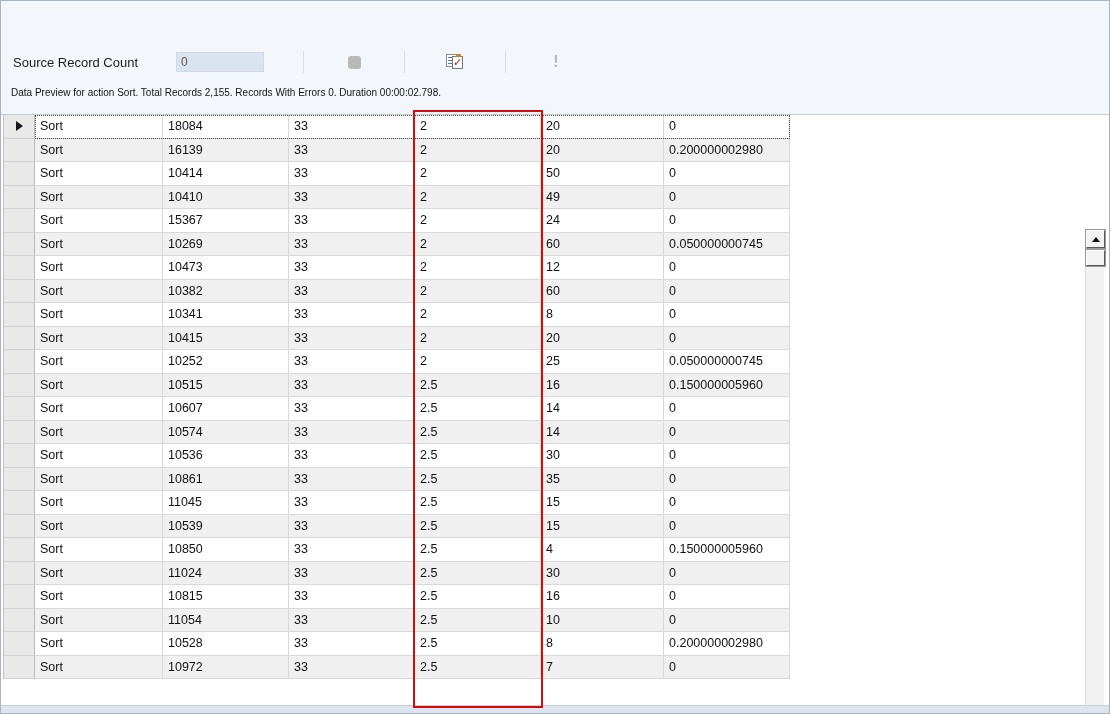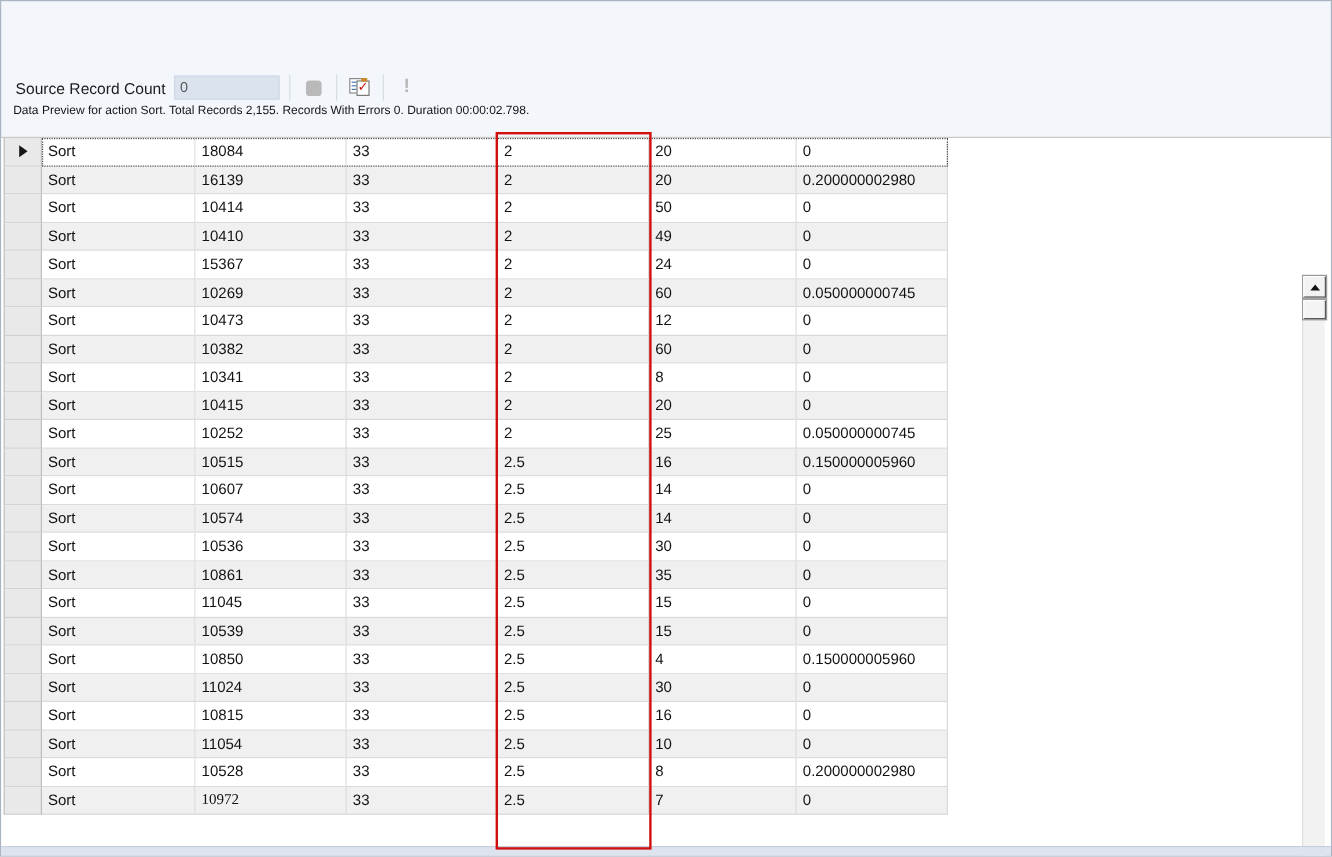--- a/index.html
+++ b/index.html
@@ -17,21 +17,21 @@
       background-image:radial-gradient(circle,rgba(255,255,255,.55) 1.1px,transparent 1.3px),
                        radial-gradient(circle,rgba(255,255,255,.55) 1.1px,transparent 1.3px);
       background-size:6px 6px,6px 6px;background-position:0 0,3px 3px;}
   .tb-btn{width:18px;height:18px;display:flex;align-items:center;justify-content:center;
           margin-left:6px;cursor:default;}
   .chevron-down{width:0;height:0;border-left:5px solid transparent;border-right:5px solid transparent;
                 border-top:5px solid #fff;}
   .close-glyph{color:#fff;font-size:13px;font-weight:bold;line-height:1;}
 
   
-  .toolbar{position:absolute;top:58px;left:12px;height:28px;display:flex;align-items:center;}
+  .toolbar{position:absolute;top:47px;left:12px;height:28px;display:flex;align-items:center;gap:31px;}
   .toolbar-label{font-size:13px;color:#1c1c1c;margin-right:7px;white-space:nowrap;}
   .count-input{width:88px;height:20px;background:#dbe3ef;border:1px solid #cfd8e6;
                font-family:inherit;font-size:12px;color:#5a5a5a;padding:0 0 0 4px;}
   .tb-sep{width:1px;height:22px;background:#d8dde5;margin:0 8px;}
   .icon-btn{width:22px;height:22px;display:flex;align-items:center;justify-content:center;position:relative;}
   .stop-square{width:13px;height:13px;background:#b9b9b9;border-radius:3px;}
   .sheet-back{position:absolute;left:2px;top:3px;width:12px;height:13px;background:#fff;
               border:1px solid #8a8a8a;}
   .sheet-back::before{content:"";position:absolute;left:1px;top:2px;width:8px;height:1px;
               background:#4a7ab5;box-shadow:0 3px 0 #4a7ab5,0 6px 0 #4a7ab5;}
@@ -369,21 +369,21 @@
               <div class="gcell" style="width: 126px;">33</div>
               <div class="gcell" style="width: 126px;">2.5</div>
               <div class="gcell" style="width: 123px;">8</div>
               <div class="gcell" style="width: 126px;">0.200000002980</div>
             </div>
           </div>
           <div class="grow alt">
             <div class="gsel"></div>
             <div class="cells">
               <div class="gcell" style="width: 128px;">Sort</div>
-              <div class="gcell" style="width: 126px; font-family: Liberation Serif, serif;">10972</div>
+              <div class="gcell" style="width: 126px;">10972</div>
               <div class="gcell" style="width: 126px;">33</div>
               <div class="gcell" style="width: 126px;">2.5</div>
               <div class="gcell" style="width: 123px;">7</div>
               <div class="gcell" style="width: 126px;">0</div>
             </div>
           </div>
         </div>
     </div>
 
     <div class="vscroll">

